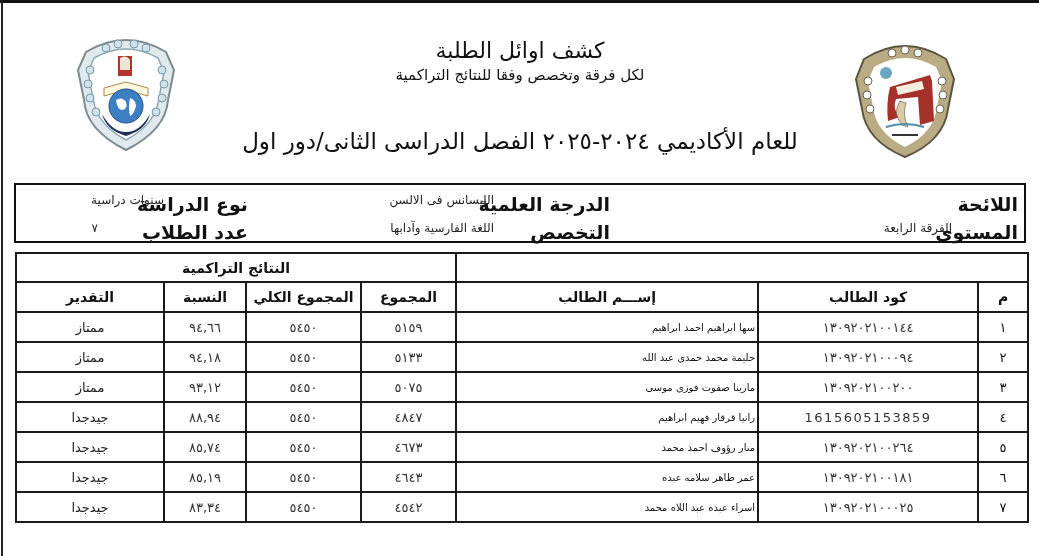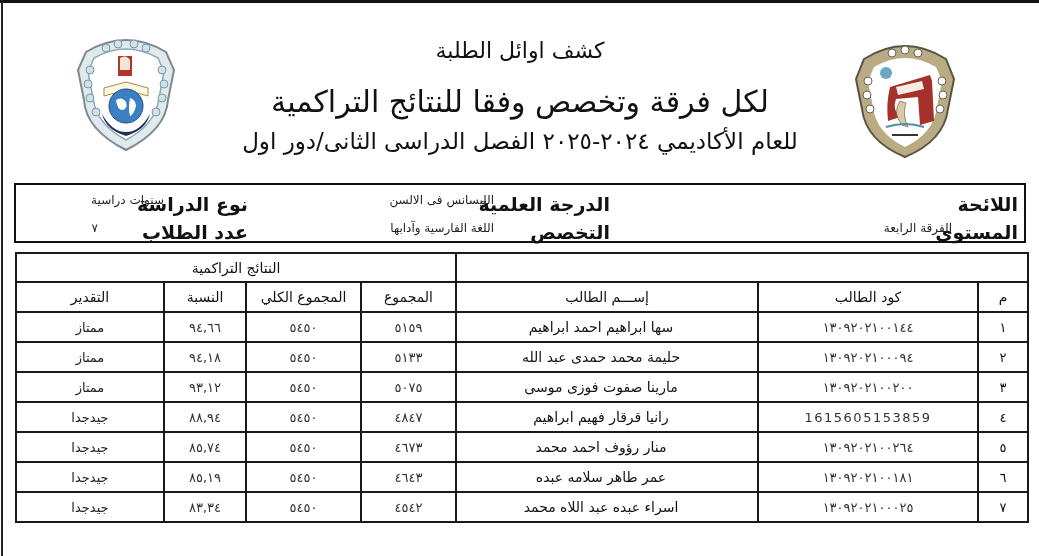--- a/index.html
+++ b/index.html
@@ -10,38 +10,38 @@
     }
     .topbar { position: absolute; left: 0; top: 0; width: 1039px; height: 3px; background: #111; }
     .leftedge { position: absolute; left: 1px; top: 0; width: 2px; height: 556px; background: #222; }
 
     .logo { position: absolute; }
     .logo-left { left: 72px; top: 30px; width: 108px; height: 124px; }
     .logo-right { left: 852px; top: 37px; width: 106px; height: 122px; }
 
     .title { position: absolute; left: 190px; width: 660px; text-align: center; direction: rtl; font-weight: normal; }
     .t1 { top: 38px; font-size: 22px; }
-    .t2 { top: 84px; font-size: 30px; text-align: center; }
+    .t2 { top: 66px; font-size: 15px; text-align: center; }
     .t3 { top: 124px; font-size: 23px; line-height: 34px; }
 
     .info { position: absolute; left: 14px; top: 183px; width: 1012px; height: 60px;
       border: 2px solid #111; box-sizing: border-box; direction: rtl; font-size: 13px; }
     .info-row { position: absolute; left: 0; right: 0; height: 26px; }
     .info-row.r1 { top: 3px; }
     .info-row.r2 { top: 32px; }
     .lbl { position: absolute; font-weight: bold; font-size: 19px; }
     .val { position: absolute; font-size: 12px; color: #222; }
 
     table.results { position: absolute; left: 15px; top: 252px; width: 1012px;
       border-collapse: collapse; direction: rtl; table-layout: fixed; }
     table.results td, table.results th { border: 2px solid #1a1a1a; padding: 0; text-align: center;
       font-size: 13px; height: 28px; }
-    table.results th { font-weight: normal; font-size: 14px; }
+    table.results th { font-weight: bold; font-size: 14px; }
     table.results .group-row th { height: 27px; }
-    table.results td.name { text-align: center; padding-right: 12px; font-size: 14px; }
+    table.results td.name { text-align: right; padding-right: 2px; font-size: 10px; }
     table.results td.code, table.results td.num { letter-spacing: 1.5px; color: #333; border-radius: 11px; }
     table.results td.grade { color: #222; }
   </style>
 </head>
 <body>
 
 <div class="topbar"></div>
 <div class="leftedge"></div>
 
 <div class="logo logo-left" title="faculty-of-languages-logo">

